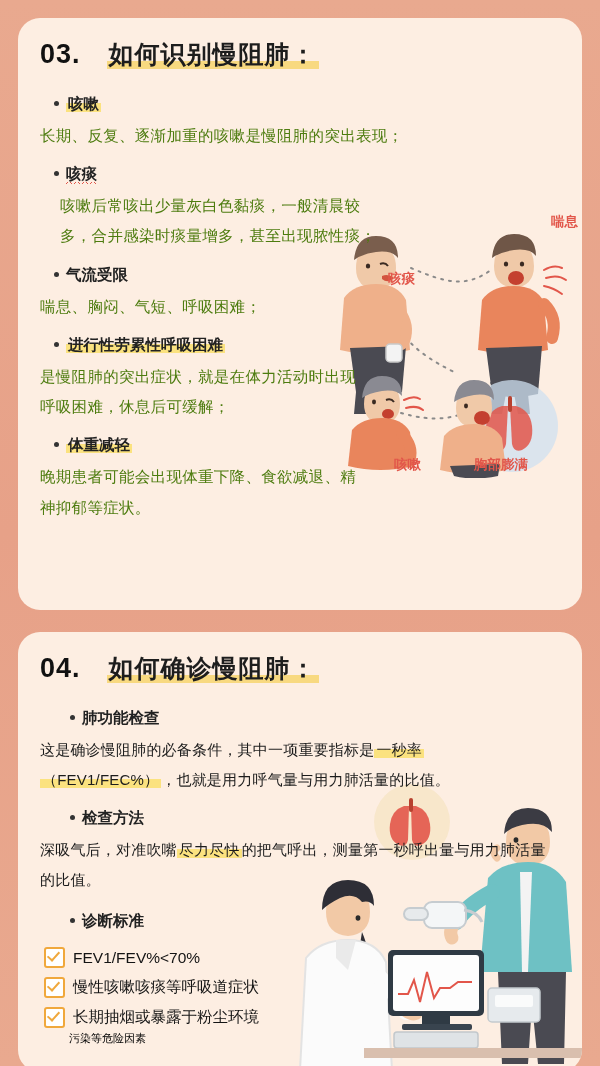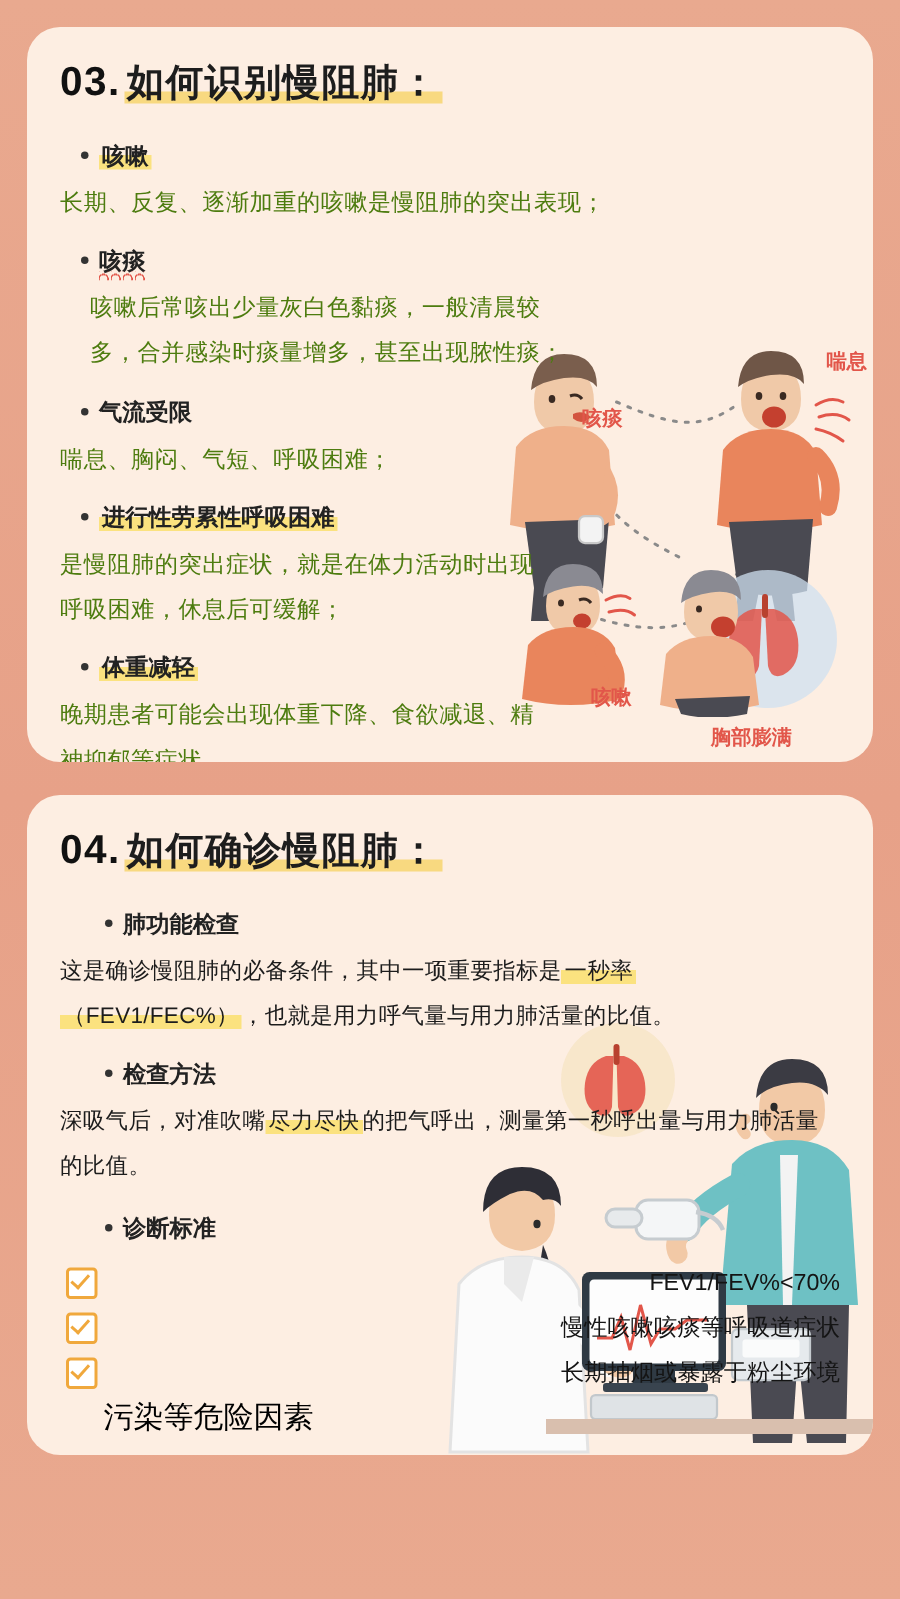--- a/index.html
+++ b/index.html
@@ -41,21 +41,21 @@
     position: relative;
     z-index: 3;
     margin-bottom: 10px;
   }
   .sec-num {
     font-size: 27px;
     font-weight: bold;
     margin-right: 4px;
     color: #111;
   }
-  .sec-title-text { position: relative; }
+  .sec-title-text { position: relative; margin-left: 24px; }
   .sec-title-text::after {
     content: "";
     position: absolute;
     left: -2px; right: -2px;
     bottom: 2px;
     height: 8px;
     background: #f7d56e;
     opacity: .85;
     z-index: -1;
   }
@@ -143,48 +143,47 @@
   }
   .checkline {
     display: flex;
     align-items: center;
     font-size: 15.5px;
     color: #141414;
     margin: 9px 0 0 4px;
     position: relative;
     z-index: 3;
     font-weight: 500;
-    justify-content: space-between;
   }
   .chk {
     width: 17px; height: 17px;
     border: 2px solid #f0a83c;
     border-radius: 3px;
     margin-right: 8px;
     flex: 0 0 auto;
     position: relative;
     background: #fff;
   }
   .chk::after {
     content: "";
     position: absolute;
     left: 4px; top: 0px;
     width: 5px; height: 10px;
     border: solid #f0a83c;
     border-width: 0 2.6px 2.6px 0;
     transform: rotate(42deg);
   }
-  .sub-indent { margin-left: 29px; font-size: 20px; line-height: 1.9; position: relative; z-index: 3;}
+  .sub-indent { margin-left: 29px; font-size: 11px; line-height: 1.9; position: relative; z-index: 3;}
 </style>
 </head>
 <body>
 
 <div class="page">
 
-  <div class="card" style="height:490px;">
+  <div class="card" style="height:592px;">
 
     <div class="sec-title">
       <span class="sec-num">03.</span>
       <span class="sec-title-text">如何识别慢阻肺：</span>
     </div>
 
     <div class="ill1">
       <svg viewBox="0 0 260 270" width="260" height="270">
 
         <path d="M95,60 C130,75 150,80 175,62" stroke="#8a8a8a" stroke-width="2" fill="none" stroke-dasharray="2 6" stroke-linecap="round"></path>
@@ -239,23 +238,23 @@
           <rect x="192" y="188" width="4" height="16" rx="2" fill="#b8412f"></rect>
           <path d="M140,200 q0,-20 18,-20 q18,0 18,20 q0,18 -18,20 q-18,-2 -18,-20z" fill="#f0c9a8"></path>
           <path d="M138,194 q2,-22 20,-22 q20,0 20,20 q-6,-7 -20,-5 q-13,2 -20,7z" fill="#8a8a92"></path>
           <ellipse cx="150" cy="198" rx="2" ry="2.4" fill="#3a2a22"></ellipse>
           <ellipse cx="166" cy="210" rx="8" ry="7" fill="#c4402f"></ellipse>
           <path d="M128,228 q10,-12 30,-12 q20,0 28,14 l4,32 q-34,8 -66,0z" fill="#efb08a"></path>
           <path d="M134,258 l4,10 q20,5 44,0 l2,-12z" fill="#4a4a52"></path>
         </g>
       </svg>
       <div class="label-red" style="left:72px; top:62px;">咳痰</div>
-      <div class="label-red" style="left:204px; top:24px;padding-left:31px;">喘息</div>
+      <div class="label-red" style="left:204px; top:5px;padding-left:31px;">喘息</div>
       <div class="label-red" style="left:78px; top:248px;">咳嗽</div>
-      <div class="label-red" style="left:158px; top:248px;margin-top:27px;">胸部膨满</div>
+      <div class="label-red" style="left:158px; top:248px;">胸部膨满</div>
     </div>
 
     <div class="bullet-row"><div class="bullet"><span class="dot"></span><span class="hl-yellow">咳嗽</span></div></div>
     <div class="para" style="max-width:560px;">
       <span>长期、反复、逐渐加重的咳嗽是慢阻肺的突出表现；</span>
     </div>
 
     <div class="bullet-row"><div class="bullet"><span class="dot"></span><span class="wavy">咳痰</span></div></div>
     <div class="para" style="max-width:330px;margin-left:20px;">
       <span>咳嗽后常咳出少量灰白色黏痰，一般清晨较多，合并感染时痰量增多，甚至出现脓性痰；</span>

